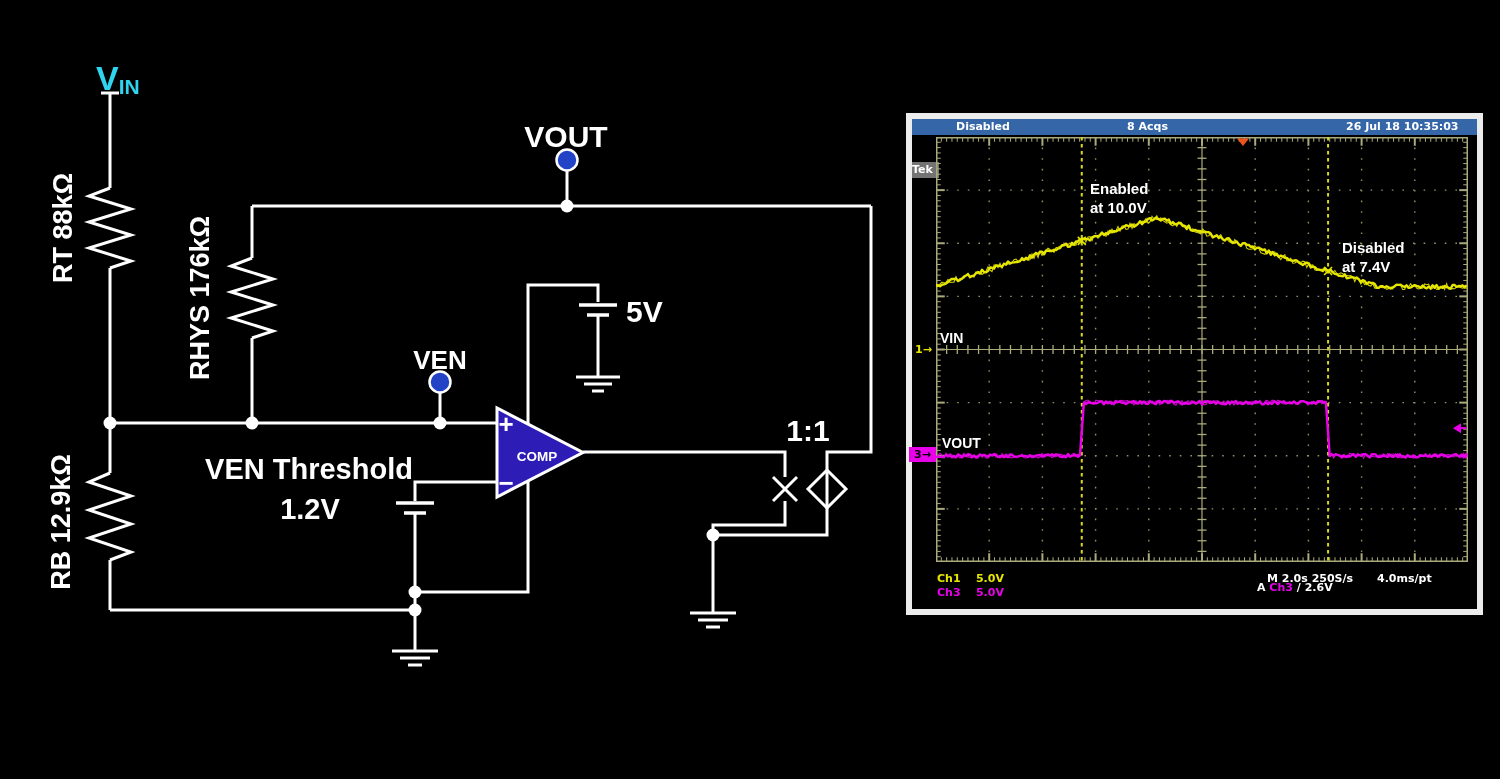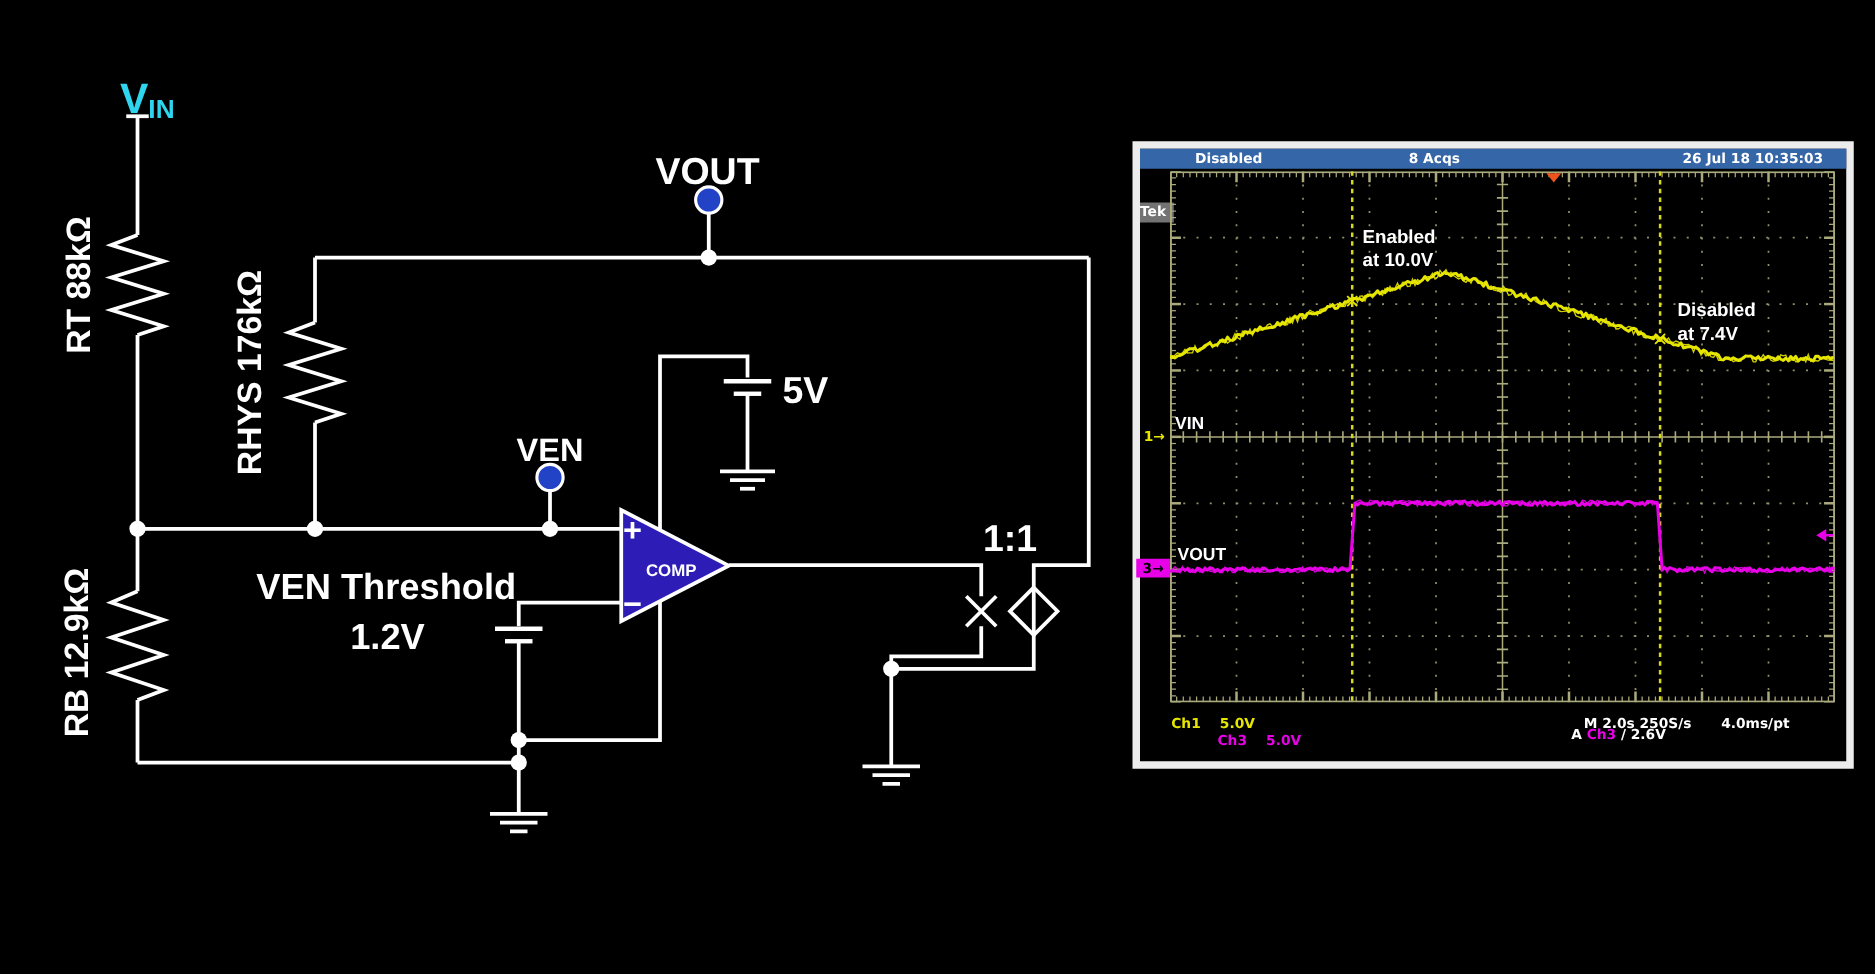--- a/index.html
+++ b/index.html
@@ -625,19 +625,19 @@
           <tspan x="406" y="135">at 7.4V</tspan>
         </text>
         <text class="tracelab" x="4" y="206">VIN</text>
         <text class="tracelab" x="6" y="311">VOUT</text>
       </svg>
 
       <span class="chmark ch1mark">1→</span>
       <span class="chmark ch3mark">3→</span>
 
       <span class="readout ro-y" style="left:25px;top:453px;"><span>Ch1</span>    <span>5.0V</span></span>
-      <span class="readout ro-m" style="left:25px;top:467px;margin-left:37px;"><span>Ch3</span>    <span>5.0V</span></span>
+      <span class="readout ro-m" style="left:25px;top:467px;"><span>Ch3</span>    <span>5.0V</span></span>
       <span class="readout" style="left:345px;top:453px;margin-left:10px;">M 2.0s 250S/s</span>
       <span class="readout" style="left:465px;top:453px;">4.0ms/pt</span>
       <span class="readout" style="left:345px;top:462px;"><span>A</span> <span class="ro-m">Ch3</span> <span>∕</span> <span>2.6V</span></span>
     </div>
   </div>
 </div>
 
 </body></html>

